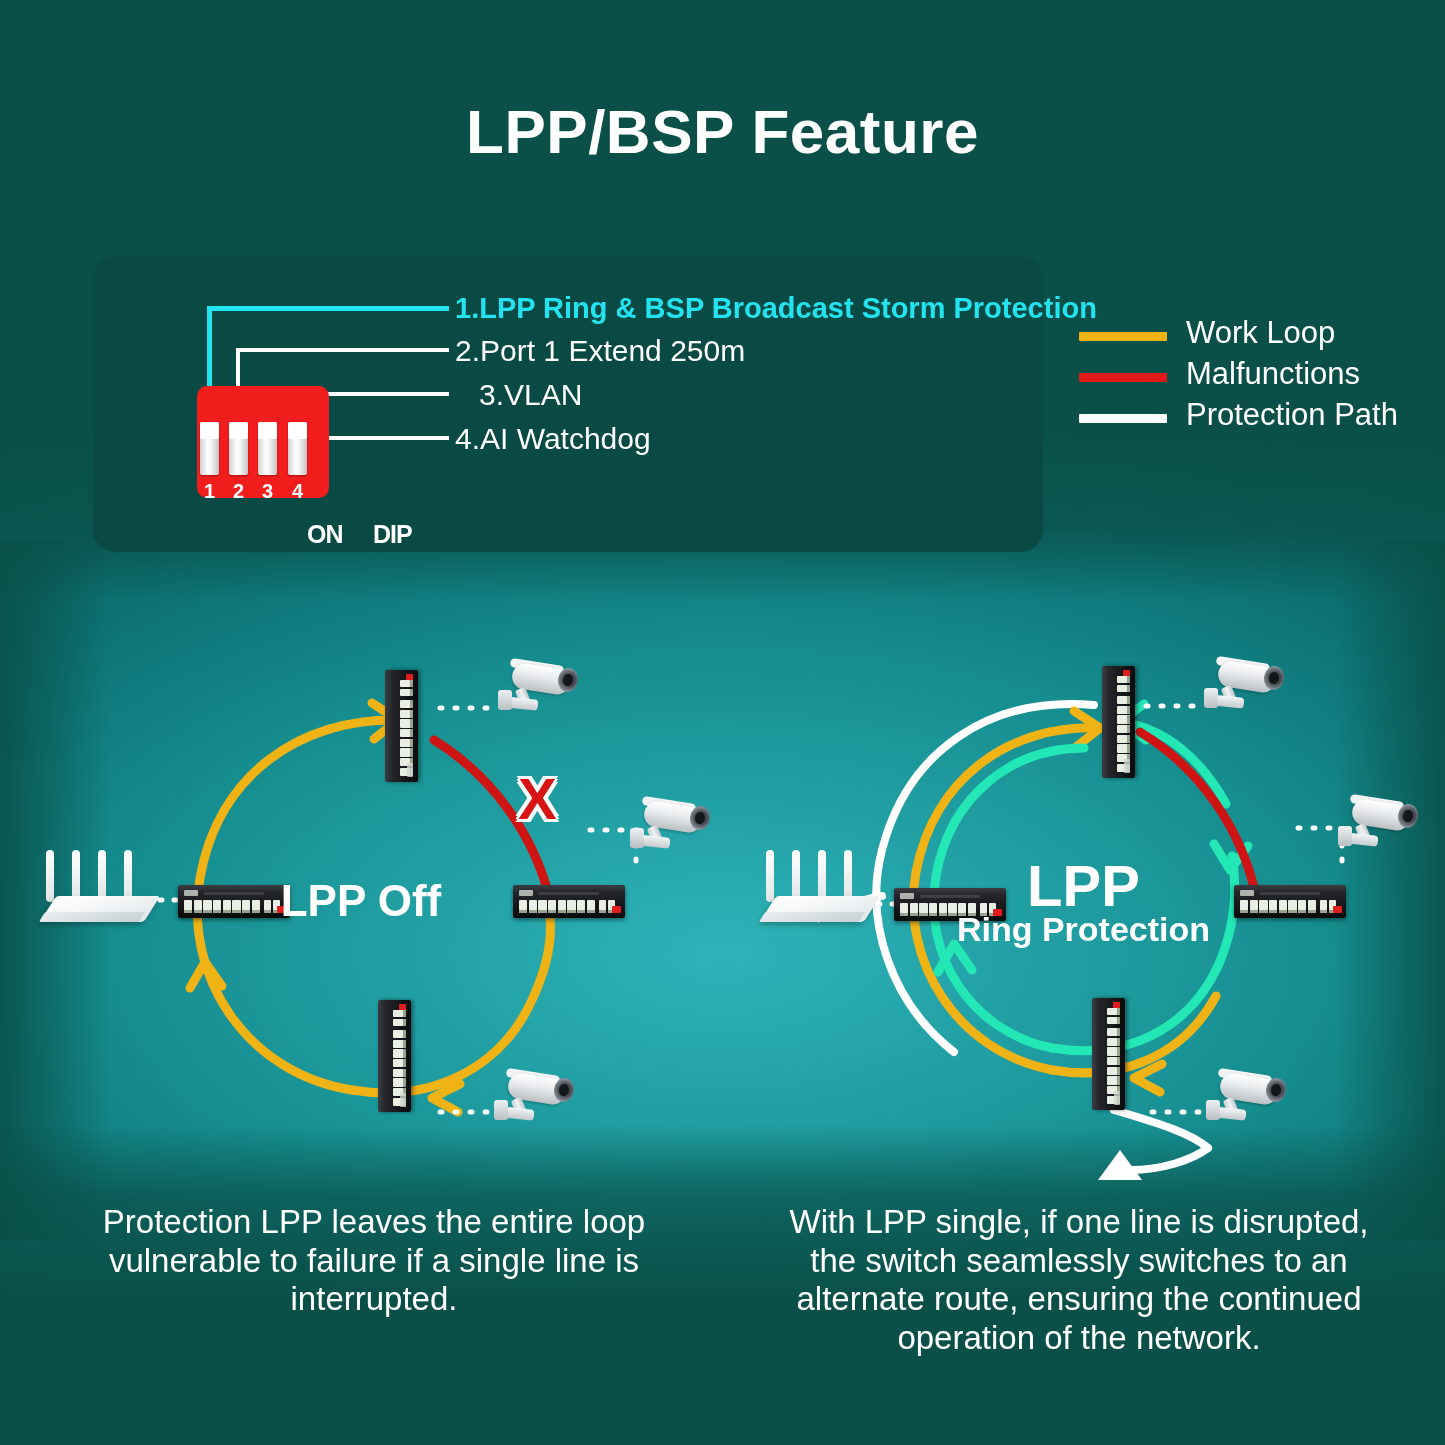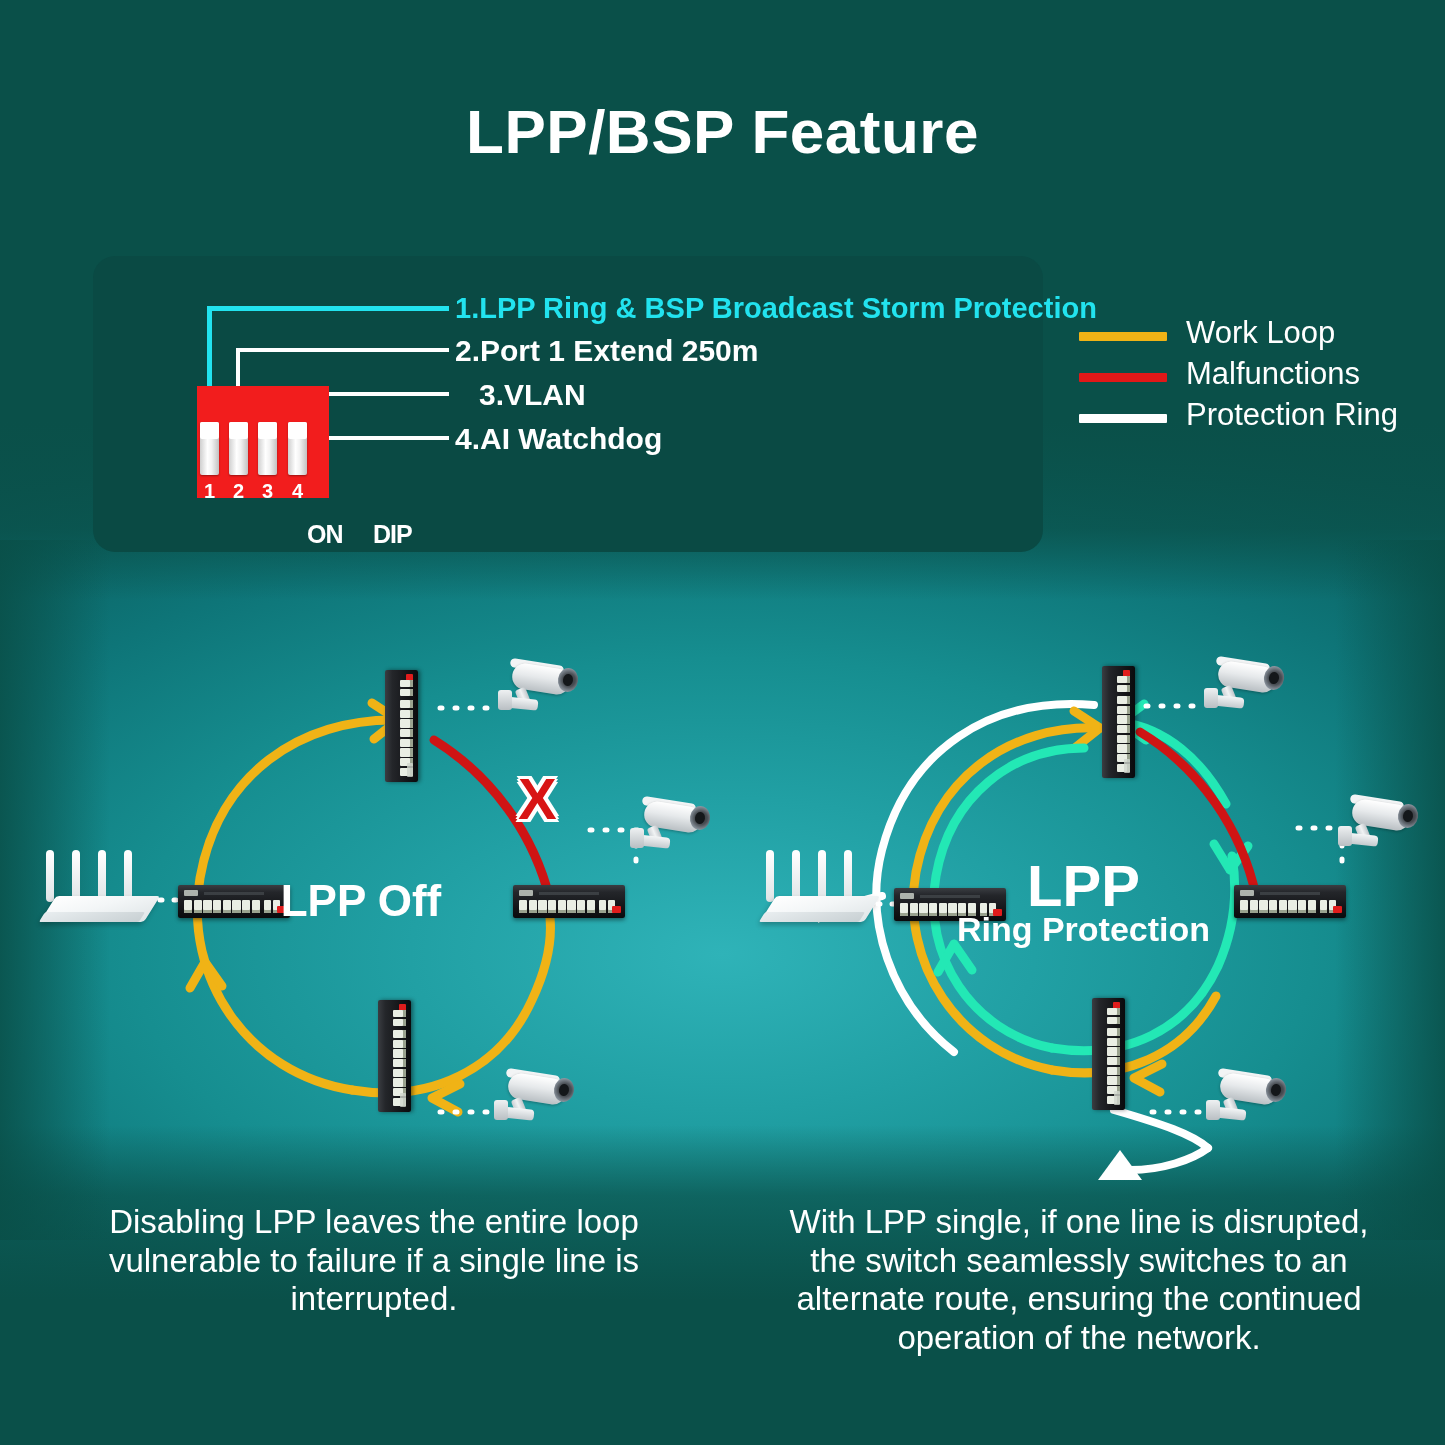--- a/index.html
+++ b/index.html
@@ -32,39 +32,39 @@
     color:#ffffff;font-size:62px;font-weight:bold;letter-spacing:0.5px;
   }
 
   
   .dip-card{
     position:absolute;left:93px;top:256px;width:950px;height:296px;
     background:#0a4a44;border-radius:22px;
   }
   .dip-block{
     position:absolute;left:104px;top:130px;width:132px;height:112px;
-    background:#f21d1d;border-radius:0;
+    background:#f21d1d;border-radius:10px;
   }
   .dip-on{position:absolute;left:110px;top:134px;color:#fff;font-size:25px;font-weight:bold;letter-spacing:-1px;}
   .dip-dip{position:absolute;left:176px;top:134px;color:#fff;font-size:25px;font-weight:bold;letter-spacing:-1px;}
   .dip-sw{
     position:absolute;width:19px;height:53px;top:166px;
     background:linear-gradient(90deg,#cfcfcf,#ffffff 40%,#f2f2f2 62%,#c2c2c2);
     border-radius:2px;box-shadow:0 1px 2px rgba(0,0,0,.35);
   }
   .dip-sw .cap{position:absolute;left:0;top:0;width:100%;height:17px;background:#ffffff;border-radius:2px;}
   .dip-num{position:absolute;top:224px;width:19px;text-align:center;color:#fff;font-size:20px;font-weight:bold;}
 
   .leader{position:absolute;background:#ffffff;}
   .leader.cyan{background:#22e3ef;}
   .feat{
     position:absolute;color:#ffffff;font-size:29px;font-weight:bold;white-space:nowrap;
   }
   .feat.hl{color:#22e3ef;font-size:29px;}
-  .feat.plain{font-weight:bold;font-size:30px;}
+  .feat.plain{font-weight:normal;font-size:30px;}
 
   
   .legend{position:absolute;left:1079px;top:318px;width:340px;}
   .leg-row{position:relative;height:41px;}
   .leg-swatch{position:absolute;left:0;top:14px;width:88px;height:9px;border-radius:1px;}
   .leg-label{position:absolute;left:107px;top:-3px;color:#fff;font-size:31px;white-space:nowrap;}
 
   
   .diagram{position:absolute;top:600px;height:600px;}
   .dia-left{left:0;width:722px;}
@@ -184,21 +184,21 @@
     <div class="leg-row">
       <span class="leg-swatch" style="background:#f0b316"></span>
       <span class="leg-label">Work Loop</span>
     </div>
     <div class="leg-row">
       <span class="leg-swatch" style="background:#e01818"></span>
       <span class="leg-label">Malfunctions</span>
     </div>
     <div class="leg-row">
       <span class="leg-swatch" style="background:#ffffff"></span>
-      <span class="leg-label">Protection Ring</span>
+      <span class="leg-label">Protection Path</span>
     </div>
   </div>
 
   <div class="diagram dia-left">
     <svg class="ring" width="722" height="600" viewBox="0 0 722 600">
 
       <path d="M 398 120 C 300 118 218 175 200 278 C 183 378 248 474 352 490" stroke="#f0b316" stroke-width="9" fill="none" stroke-linecap="round"></path>
       <path d="M 352 490 C 430 503 500 470 532 400 C 548 366 552 340 550 318" stroke="#f0b316" stroke-width="9" fill="none" stroke-linecap="round"></path>
 
       <path d="M 398 120 L 372 103 M 398 120 L 374 139" stroke="#f0b316" stroke-width="9" fill="none" stroke-linecap="round"></path>
@@ -481,15 +481,15 @@
         <div class="lens"></div>
       <div class="arm"></div>
         <div class="mountarm"></div>
         <div class="plate"></div>
     </div>
 
     <div class="dia-label lpp-sub">Ring Protection</div>
     <div class="dia-label lpp-big">LPP</div>
   </div>
 
-  <div class="caption cap-left">Disabling LPP leaves the entire loop vulnerable to failure if a single line is interrupted.</div>
+  <div class="caption cap-left">Protection LPP leaves the entire loop vulnerable to failure if a single line is interrupted.</div>
   <div class="caption cap-right">With LPP single, if one line is disrupted, the switch seamlessly switches to an alternate route, ensuring the continued operation of the network.</div>
 </div>
 
 </body></html>

